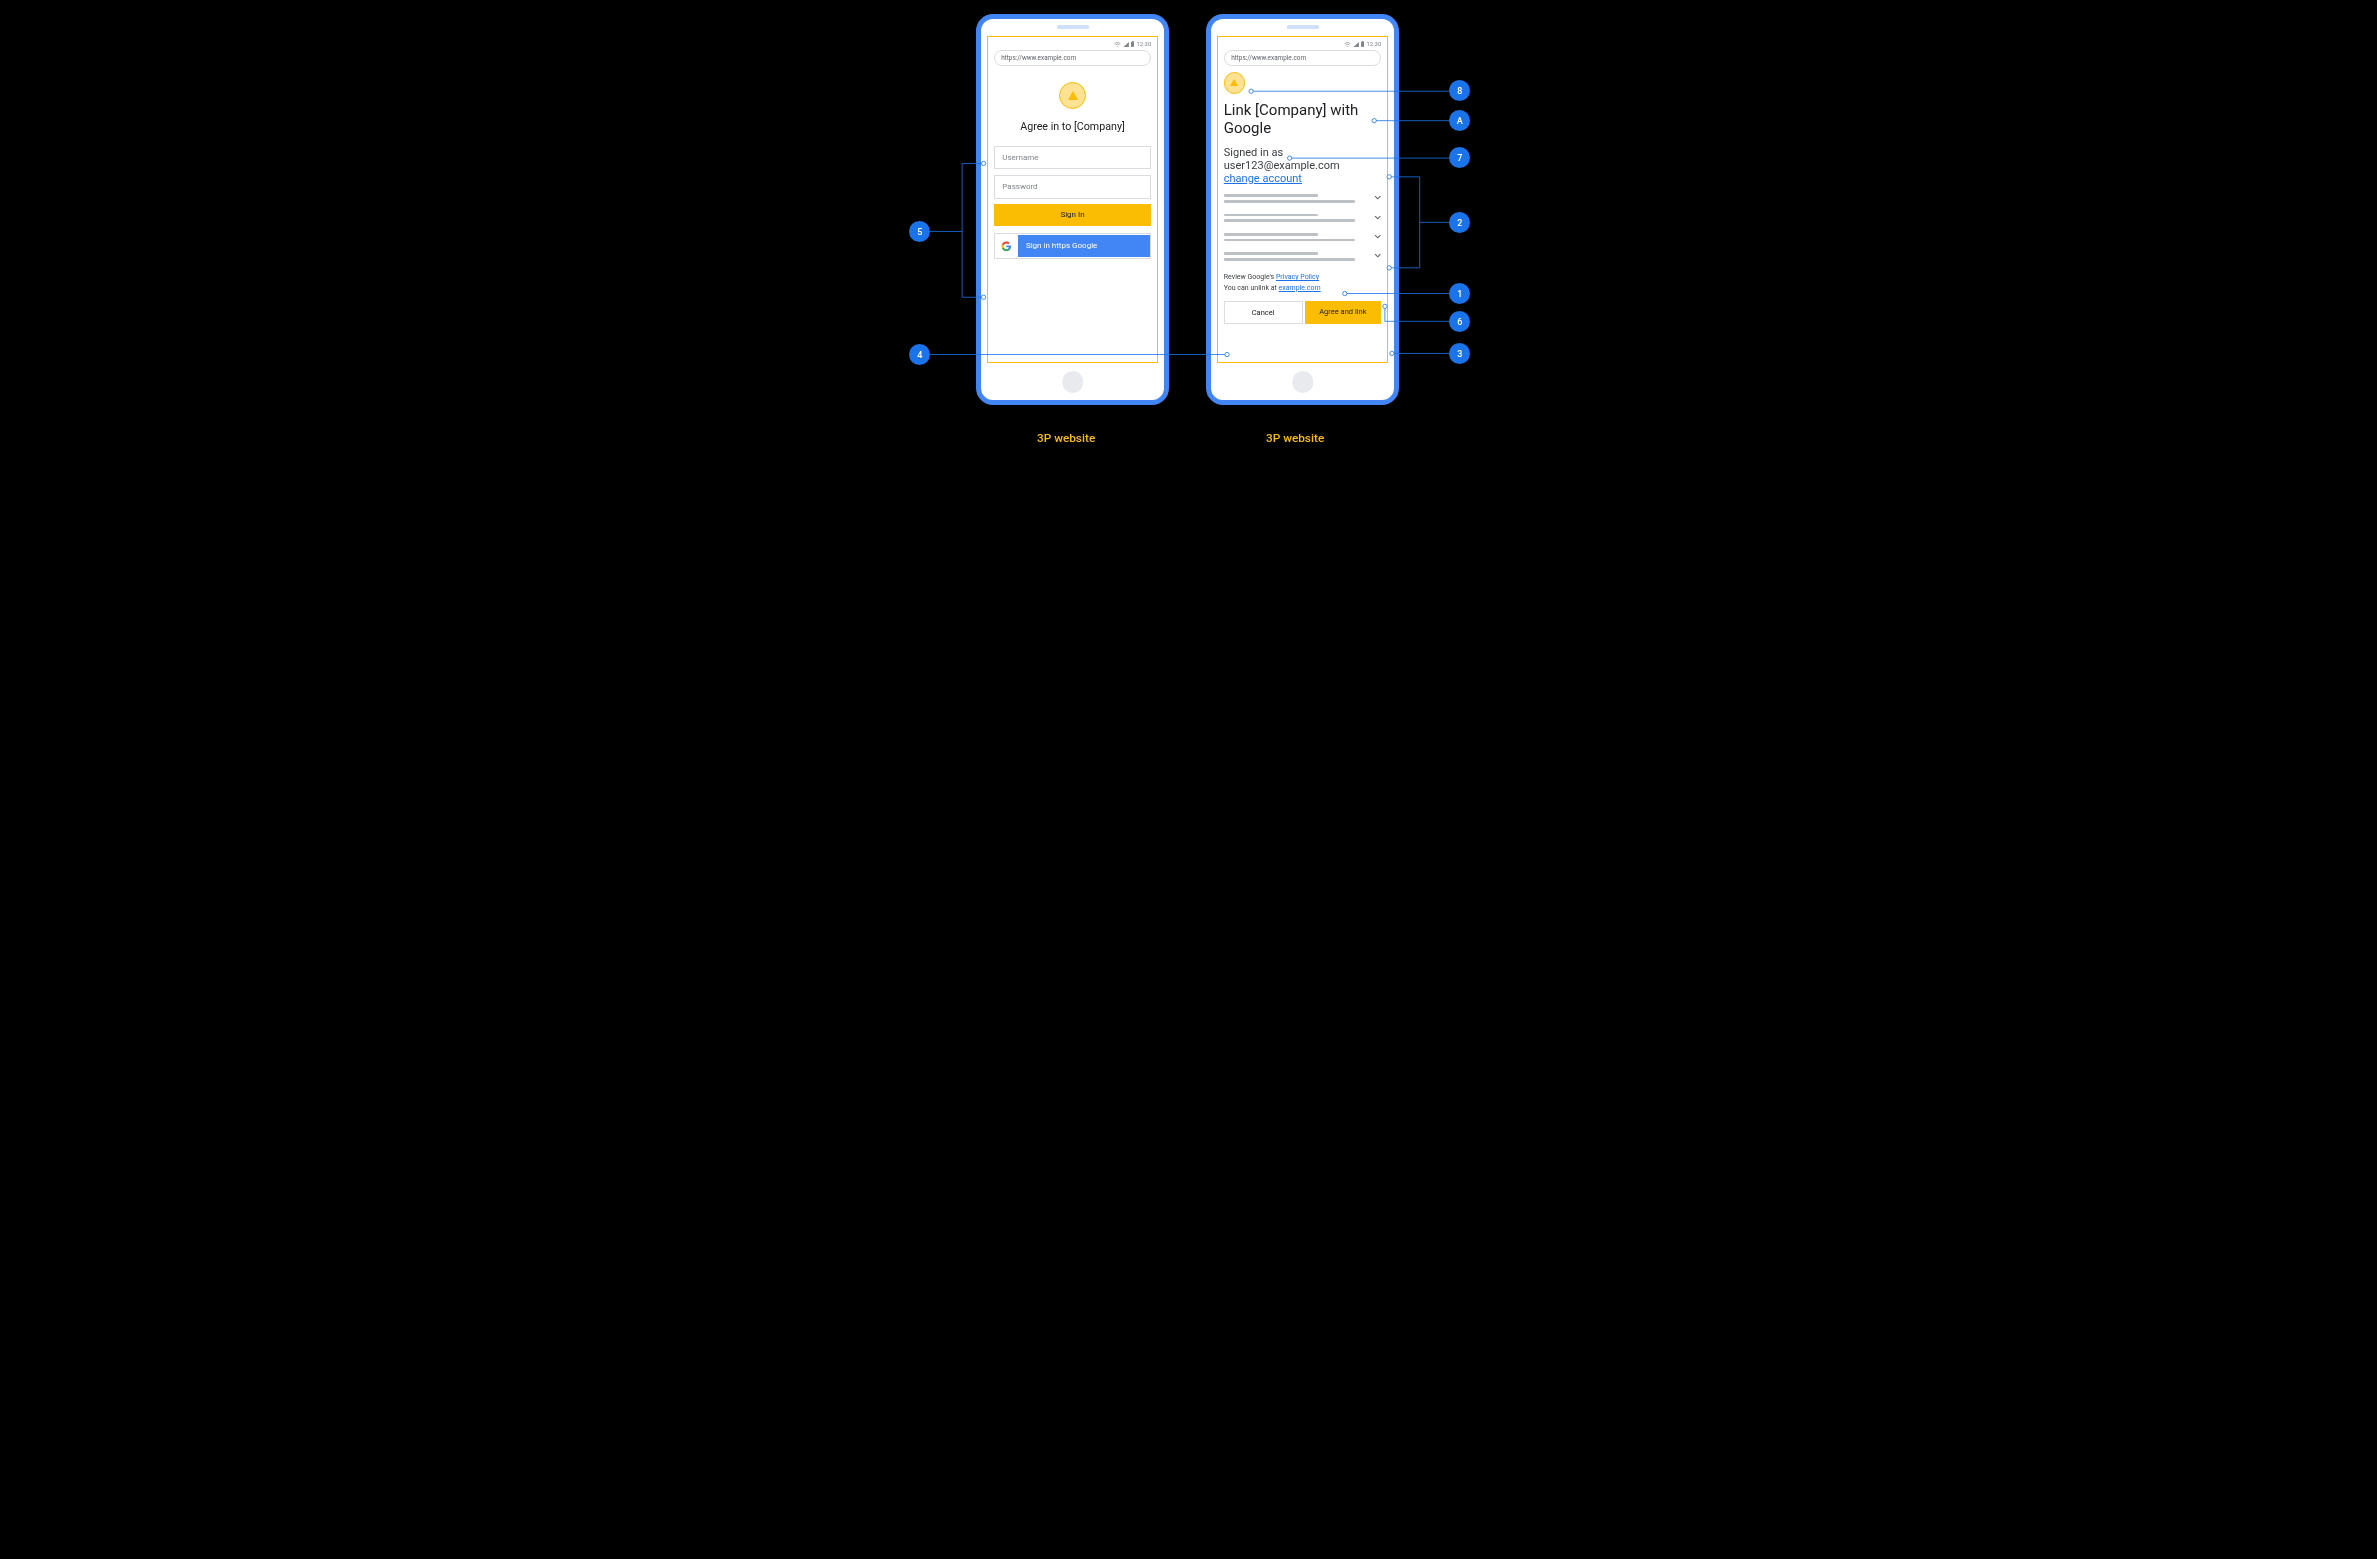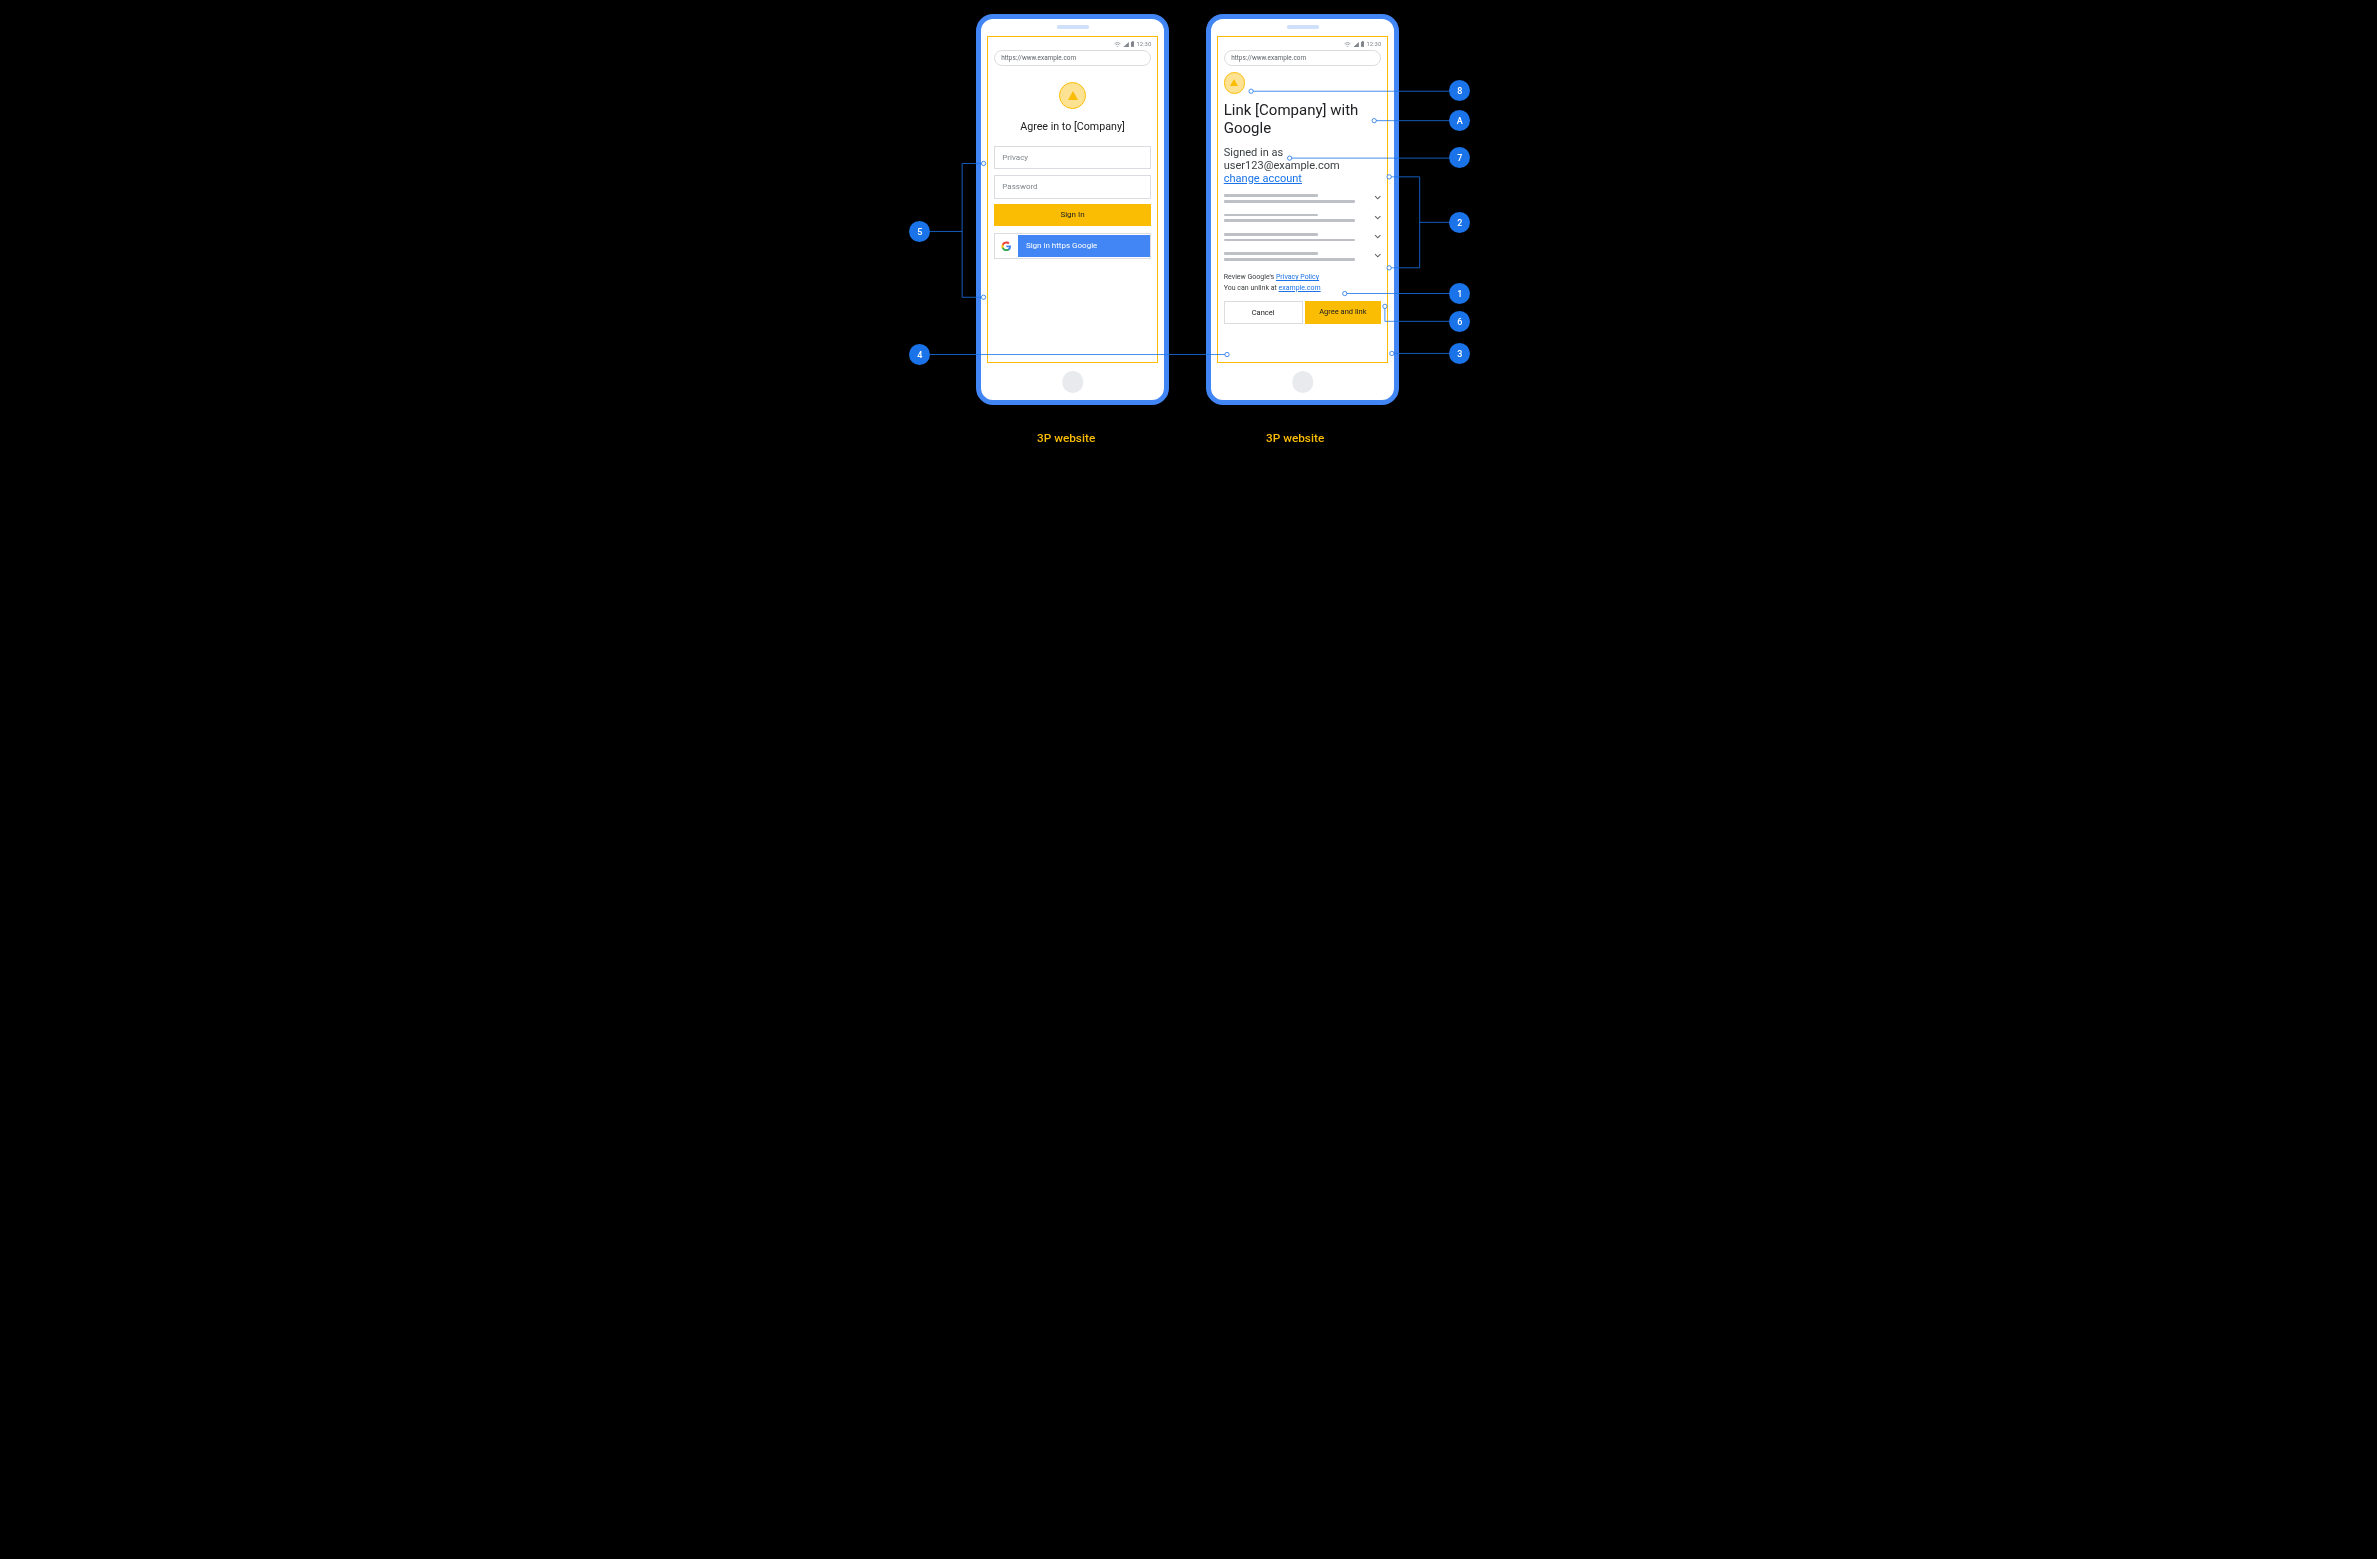--- a/index.html
+++ b/index.html
@@ -67,21 +67,21 @@
           </svg>
         <span>12:30</span>
       </div>
       <div class="url-pill">https://www.example.com</div>
       <div class="logo-wrap">
           <div class="logo-circle">
             <div class="tri"></div>
           </div>
         </div>
       <div class="h1">Agree in to [Company]</div>
-      <div class="input">Privacy</div>
+      <div class="input">Username</div>
       <div class="input">Password</div>
       <div class="btn-yellow">Sign In</div>
       <div class="btn-google">
         <div class="g-icon">
           <svg width="10.7" height="10.7" viewBox="0 0 48 48">
               <path fill="#4285F4" d="M45 24.5c0-1.6-.1-3.1-.4-4.5H24v8.5h11.8c-.5 2.8-2 5.1-4.4 6.7v5.6h7.1C42.6 37 45 31.3 45 24.5z"></path>
               <path fill="#34A853" d="M24 46c5.9 0 10.9-2 14.5-5.3l-7.1-5.6c-2 1.3-4.5 2.1-7.4 2.1-5.7 0-10.5-3.8-12.2-9H4.5v5.7C8.1 41 15.4 46 24 46z"></path>
               <path fill="#FBBC04" d="M11.8 28.2c-.4-1.3-.7-2.7-.7-4.2s.2-2.9.7-4.2v-5.7H4.5C3 17.1 2.1 20.4 2.1 24s.9 6.9 2.4 9.9l7.3-5.7z"></path>
               <path fill="#EA4335" d="M24 10.8c3.2 0 6.1 1.1 8.4 3.3l6.3-6.3C34.9 4.1 29.9 2 24 2 15.4 2 8.1 7 4.5 14.1l7.3 5.7c1.7-5.2 6.5-9 12.2-9z"></path>
             </svg>

